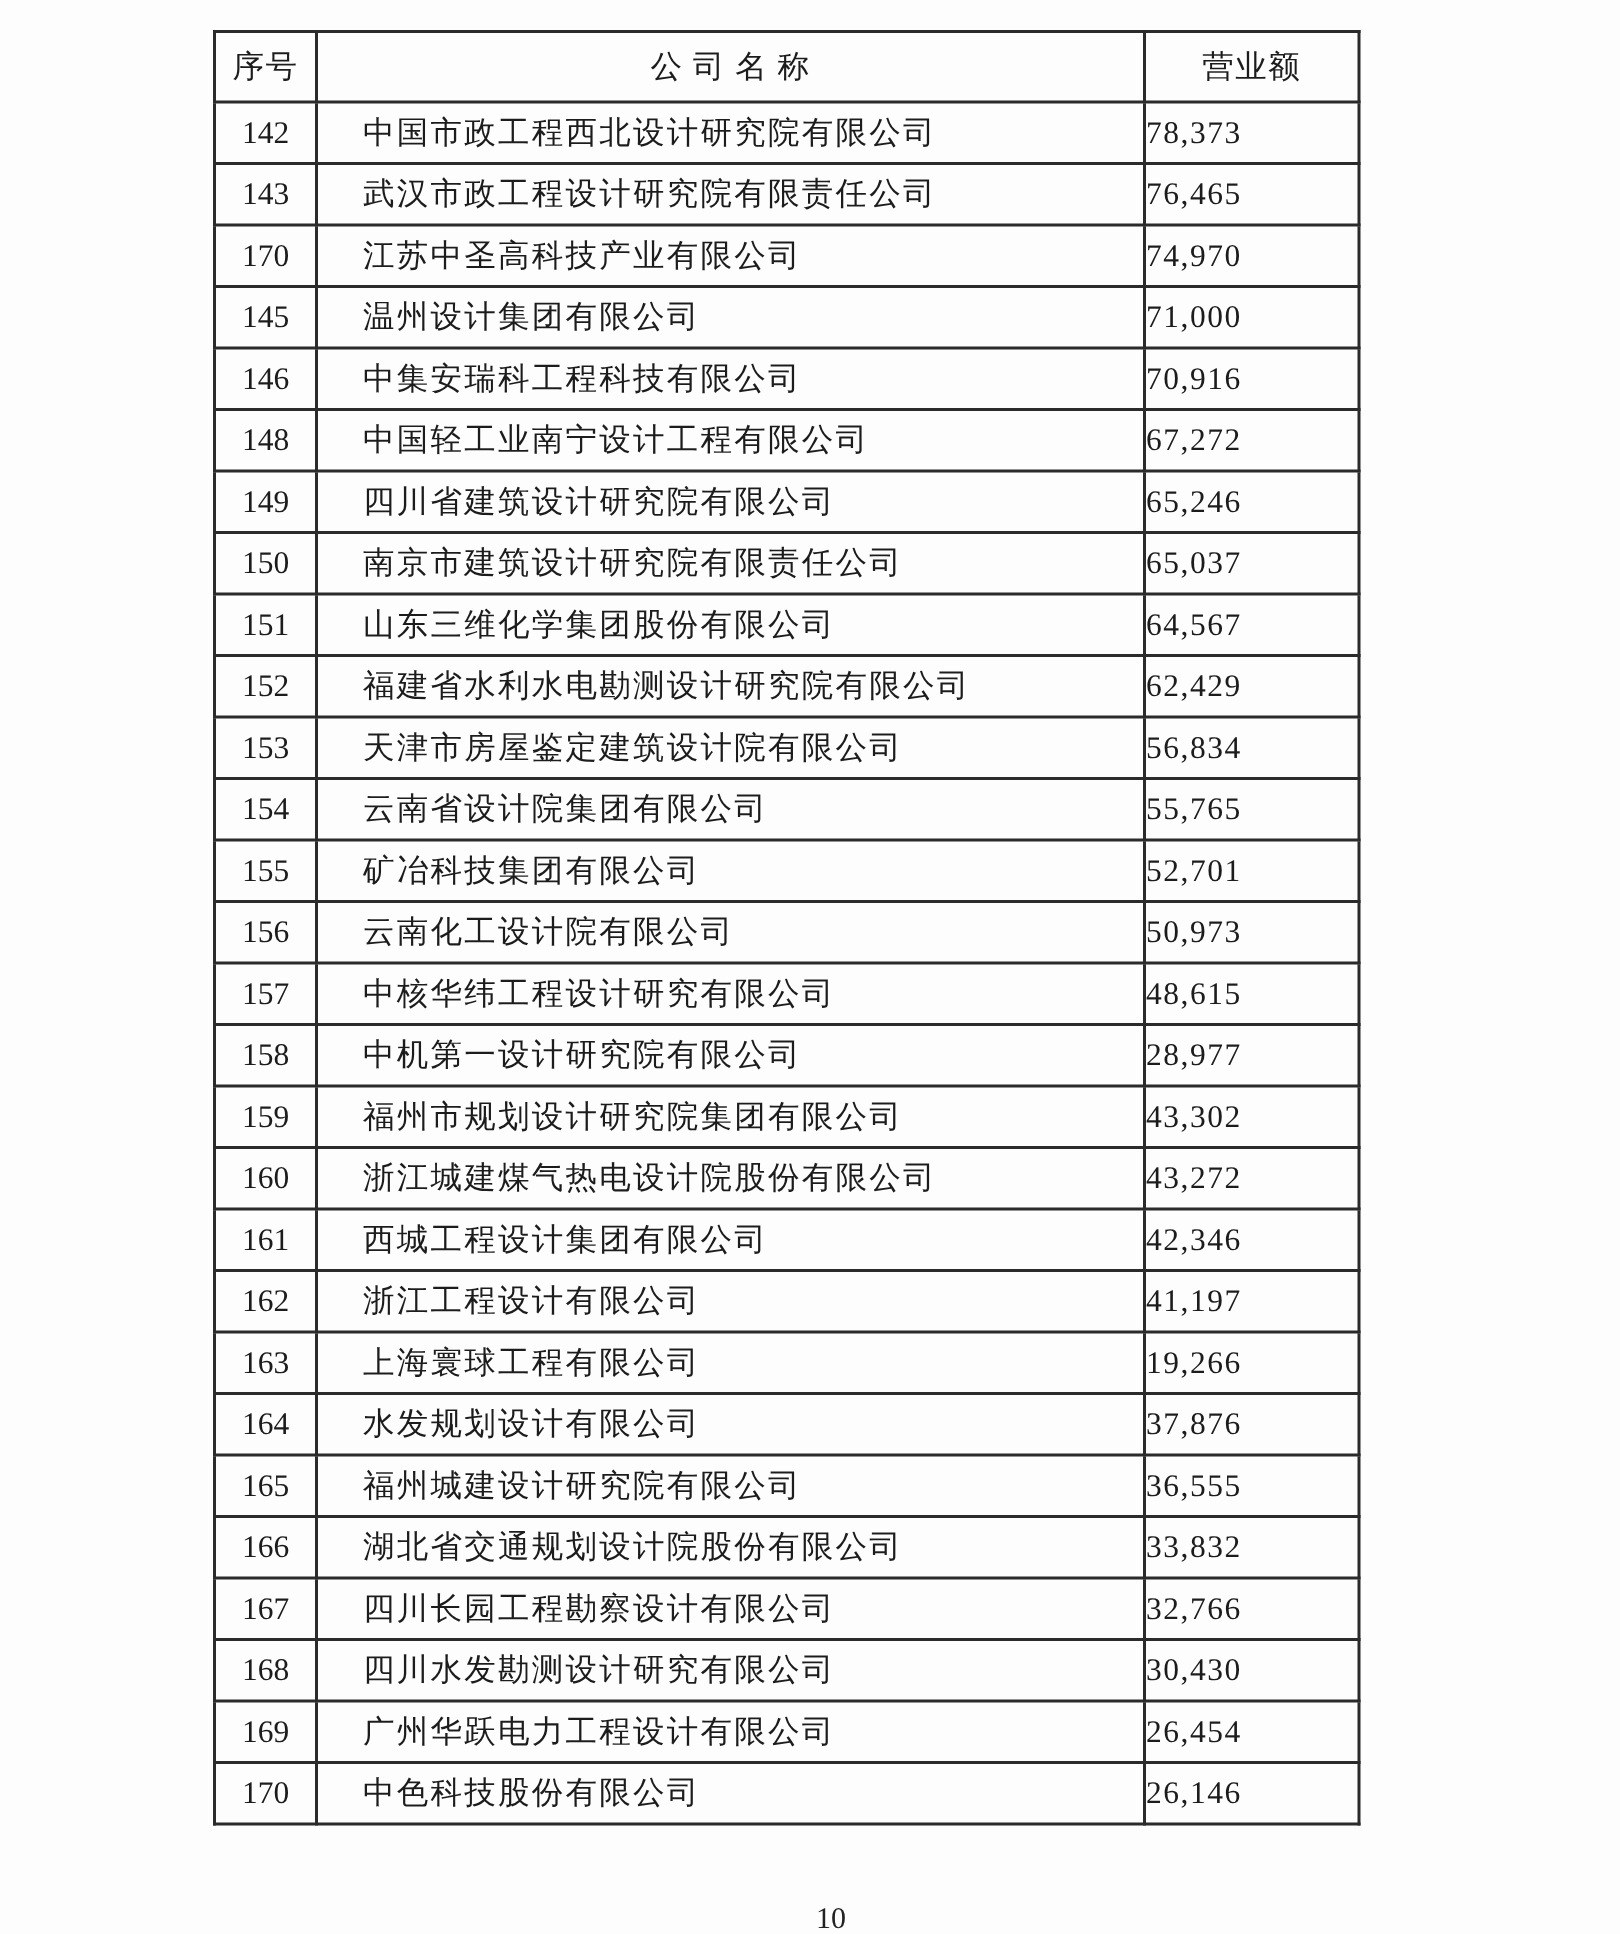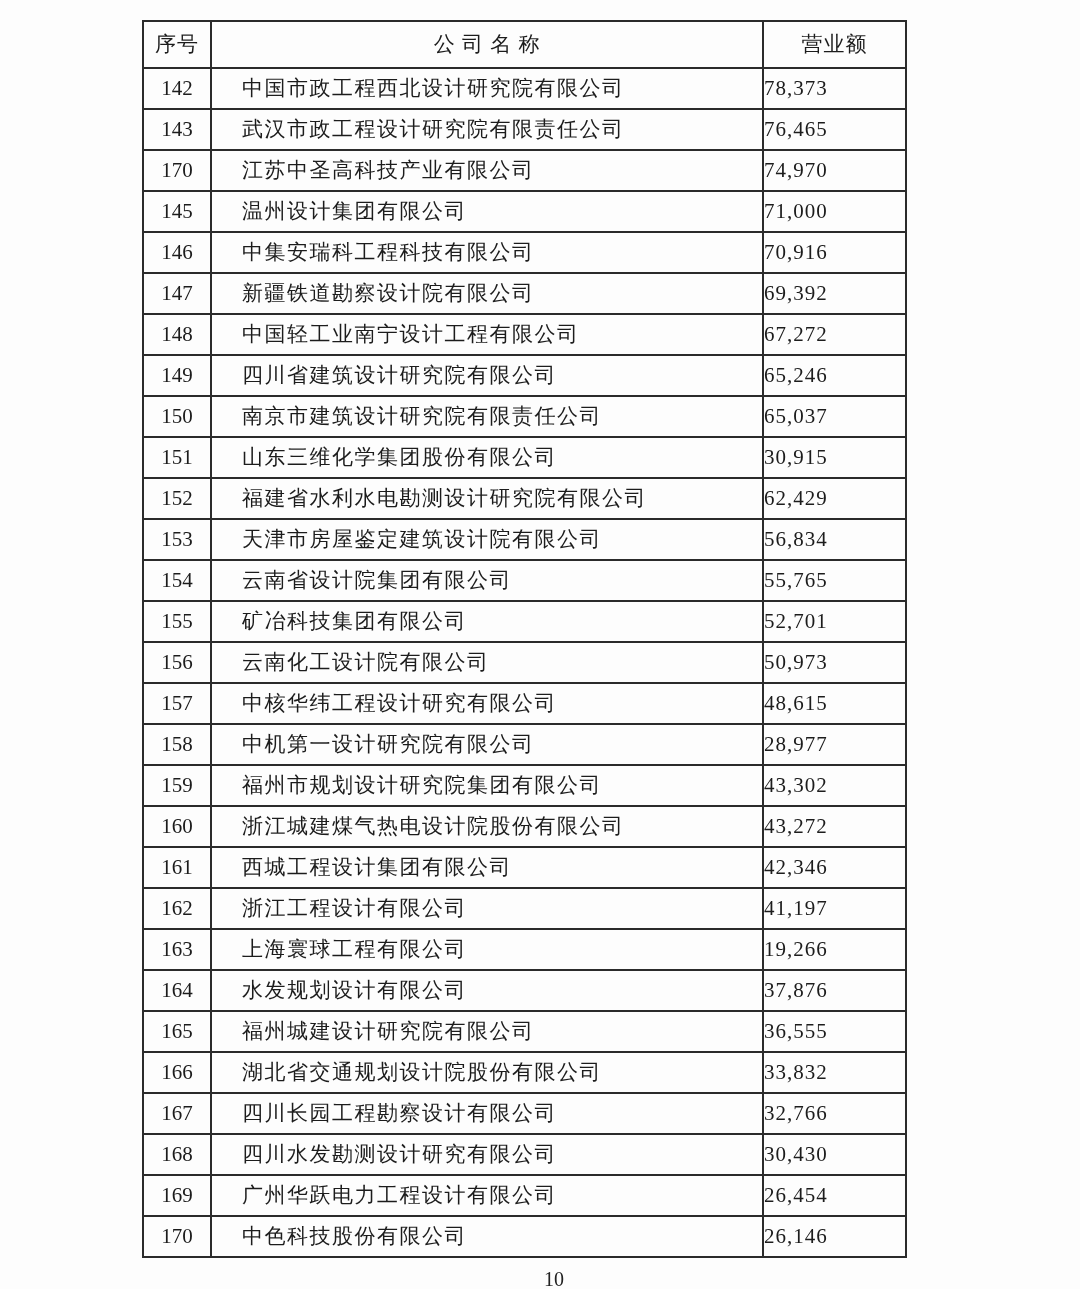--- a/index.html
+++ b/index.html
@@ -112,25 +112,20 @@
       <td class="cell-company">温州设计集团有限公司</td>
       <td class="cell-revenue">71,000</td>
     </tr>
 
     <tr>
       <td class="cell-rank">146</td>
       <td class="cell-company">中集安瑞科工程科技有限公司</td>
       <td class="cell-revenue">70,916</td>
     </tr>
 
-    <tr>
-      <td class="cell-rank">147</td>
-      <td class="cell-company">新疆铁道勘察设计院有限公司</td>
-      <td class="cell-revenue">69,392</td>
-    </tr>
 
     <tr>
       <td class="cell-rank">148</td>
       <td class="cell-company">中国轻工业南宁设计工程有限公司</td>
       <td class="cell-revenue">67,272</td>
     </tr>
 
     <tr>
       <td class="cell-rank">149</td>
       <td class="cell-company">四川省建筑设计研究院有限公司</td>
@@ -139,21 +134,21 @@
 
     <tr>
       <td class="cell-rank">150</td>
       <td class="cell-company">南京市建筑设计研究院有限责任公司</td>
       <td class="cell-revenue">65,037</td>
     </tr>
 
     <tr>
       <td class="cell-rank">151</td>
       <td class="cell-company">山东三维化学集团股份有限公司</td>
-      <td class="cell-revenue">30,915</td>
+      <td class="cell-revenue">64,567</td>
     </tr>
 
     <tr>
       <td class="cell-rank">152</td>
       <td class="cell-company">福建省水利水电勘测设计研究院有限公司</td>
       <td class="cell-revenue">62,429</td>
     </tr>
 
     <tr>
       <td class="cell-rank">153</td>

